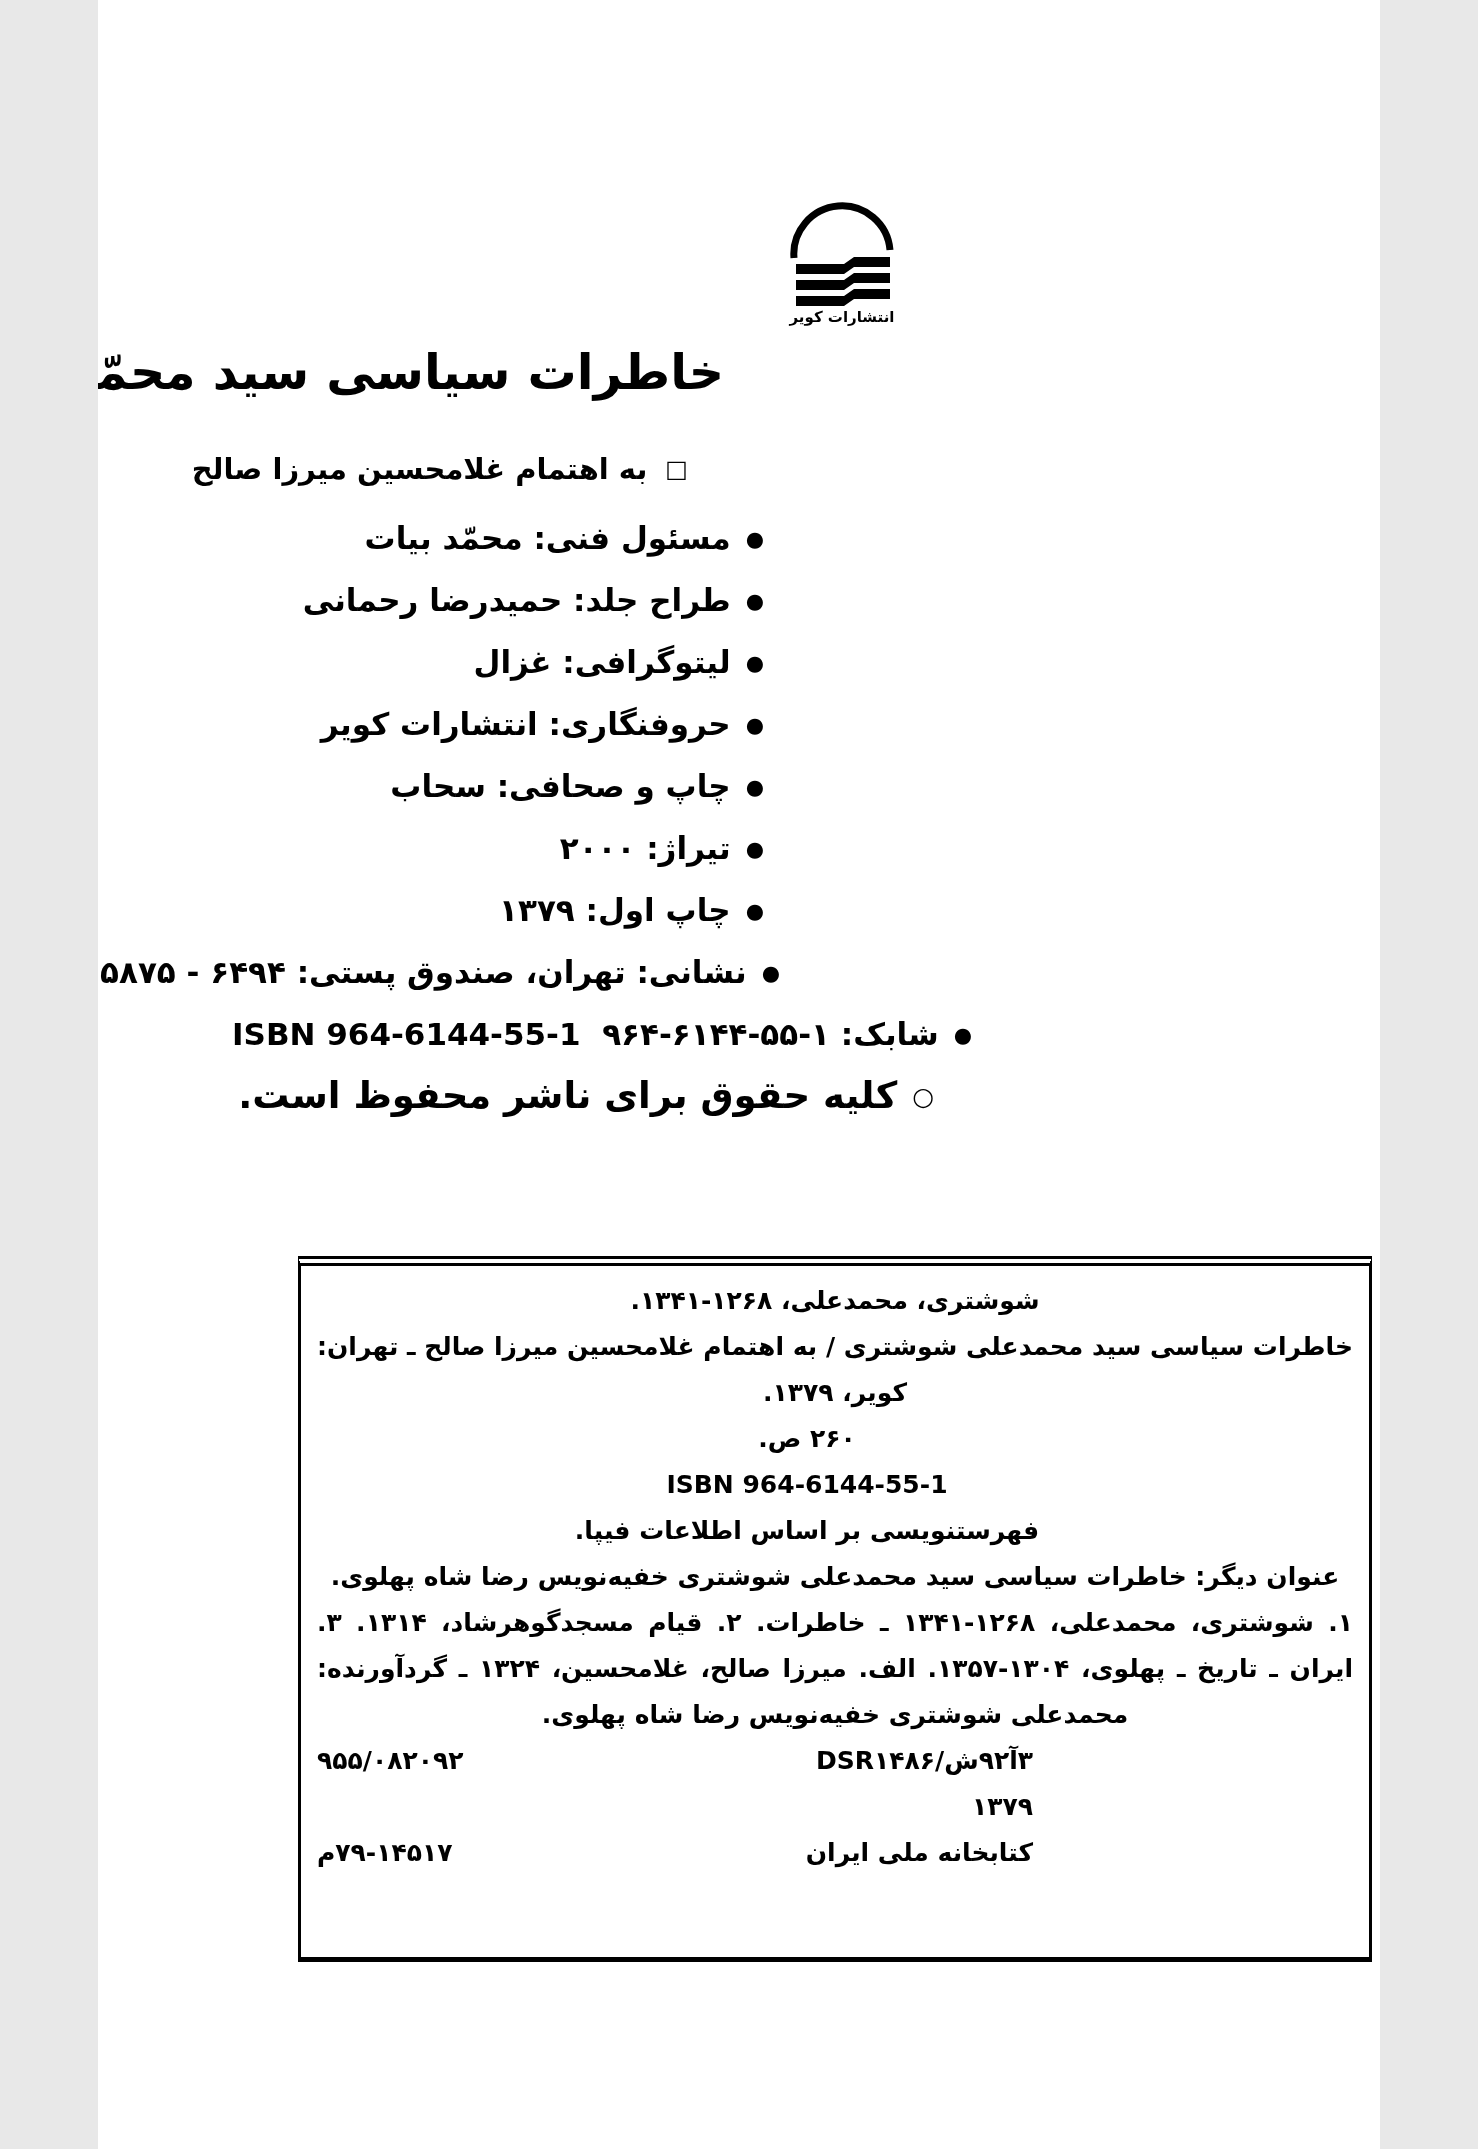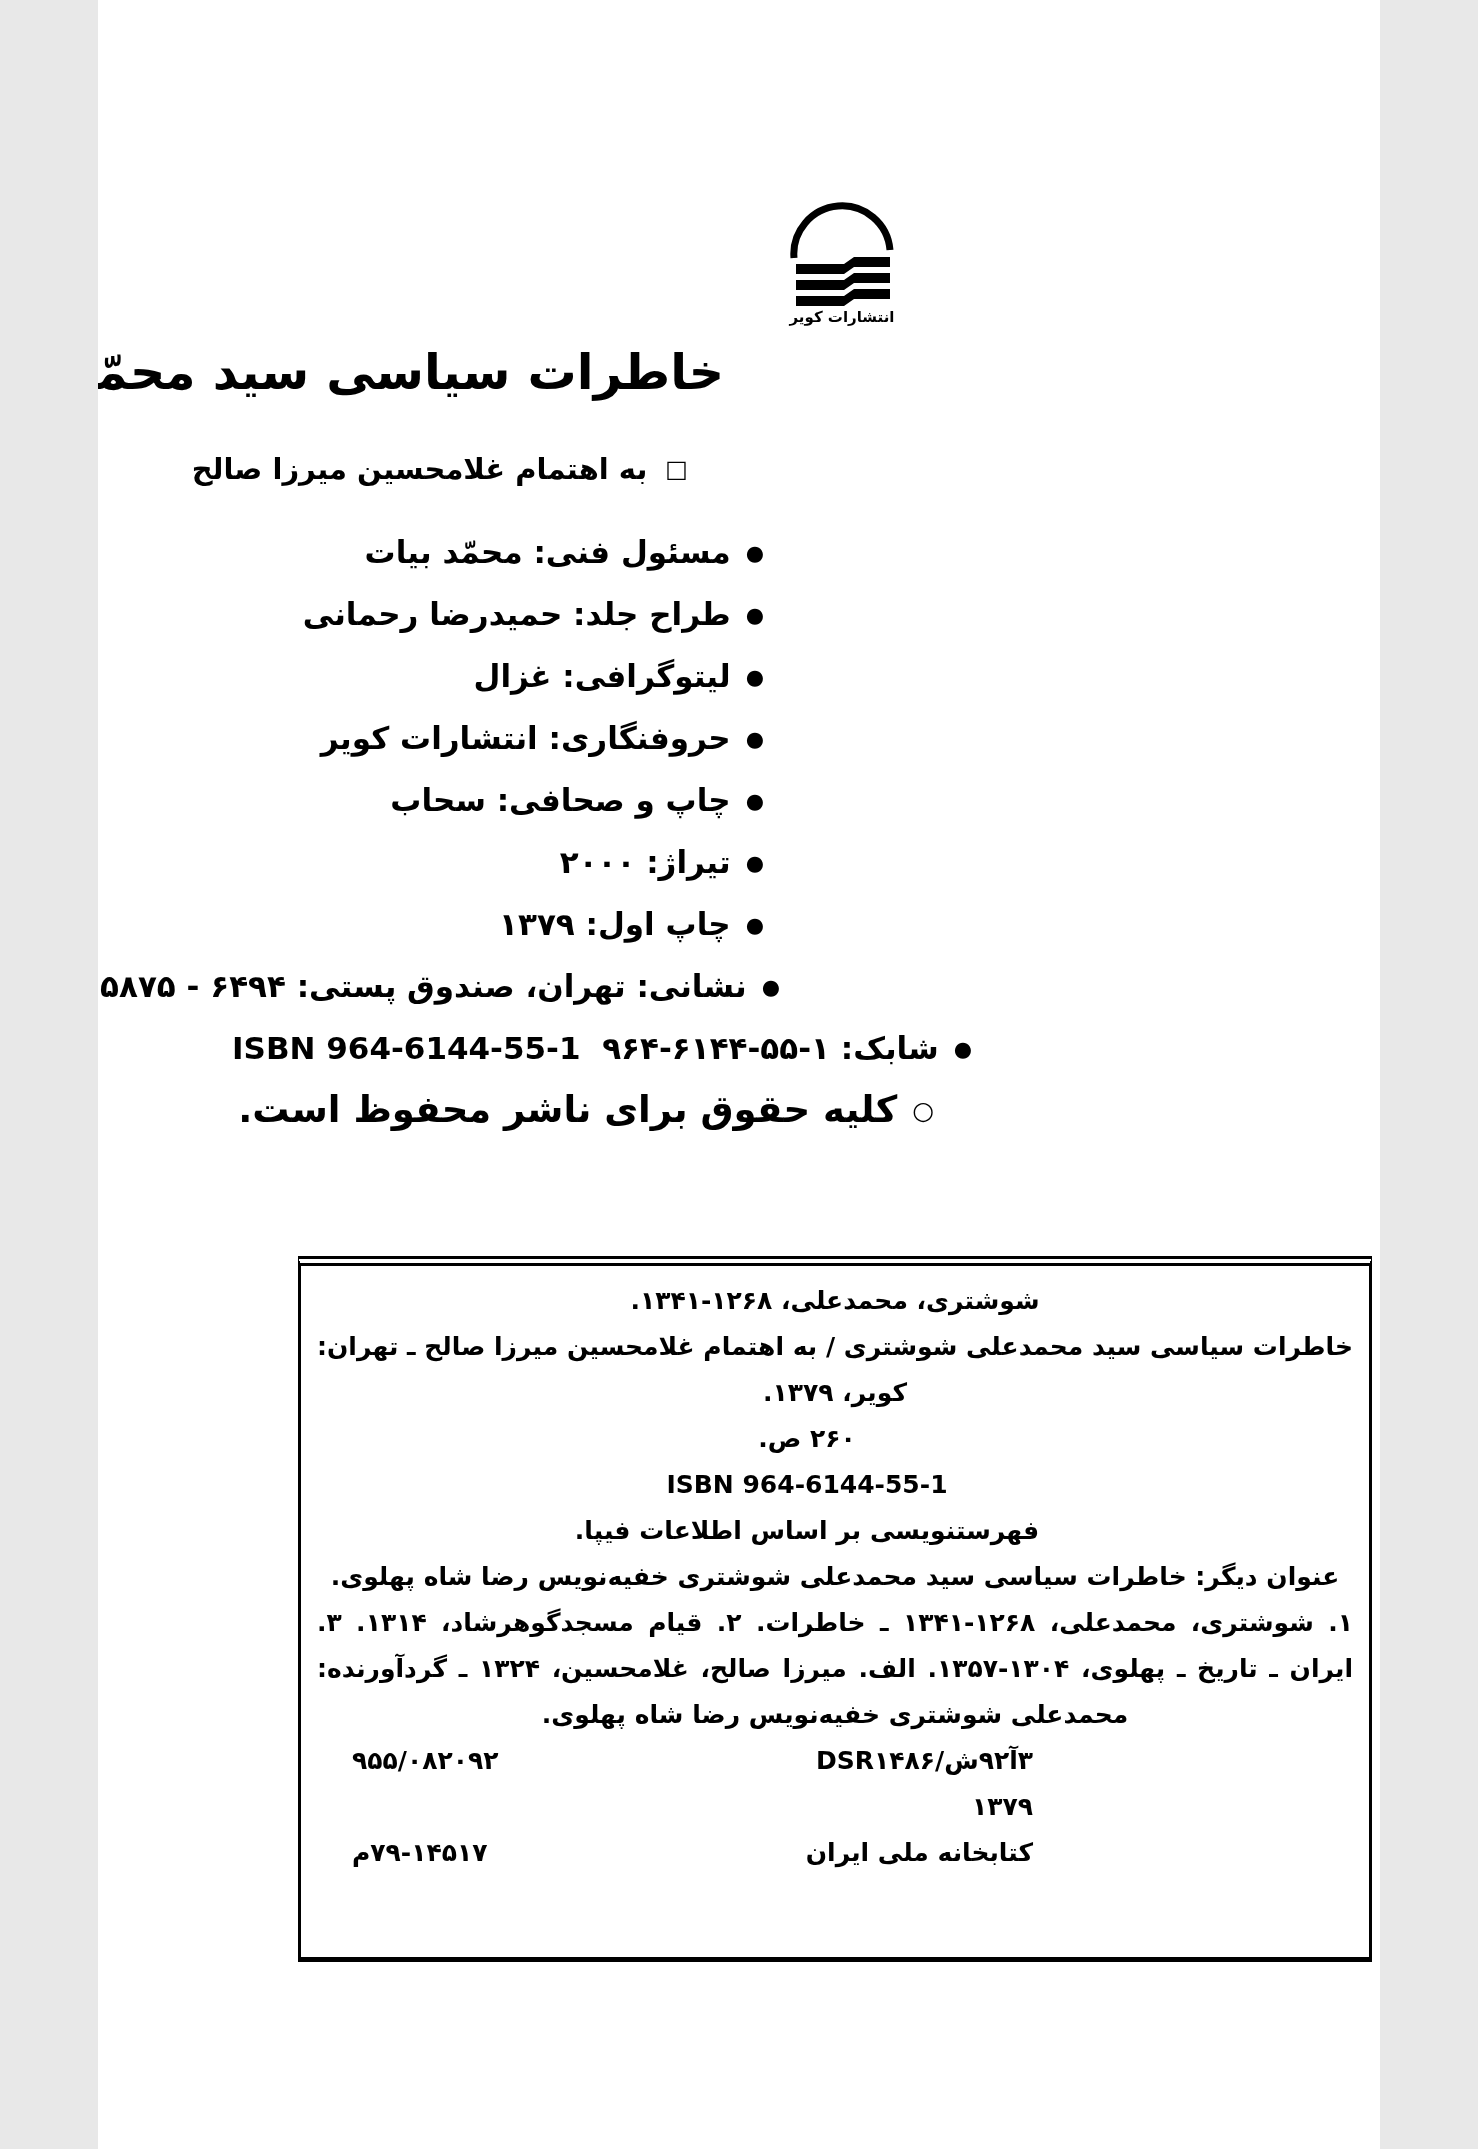--- a/index.html
+++ b/index.html
@@ -19,42 +19,42 @@
     font-size:49px;font-weight:bold;letter-spacing:0px;
   }
   .subtitle{
     position:absolute;top:452px;right:692px;
     direction:rtl;white-space:nowrap;
     font-size:29px;font-weight:bold;
   }
   .subtitle .sq{display:inline-block;font-size:24px;margin-left:18px;transform:translateY(-2px);}
   
   .items{
-    position:absolute;top:521px;right:616px;
+    position:absolute;top:507px;right:616px;
     direction:rtl;text-align:right;
   }
   .row{height:62px;line-height:62px;font-size:31px;font-weight:bold;white-space:nowrap;}
   .row .blt{font-size:21px;margin-left:15px;display:inline-block;transform:translateY(-3px);}
   .row.copy .blt{font-size:25px;}
   .row.shift-a{margin-right:-16px;}
   .row.shift-isbn{margin-right:-208px;}
   .row.copy{margin-right:-170px;font-size:37px;}
   
   .cip{
     position:absolute;left:200px;top:1256px;width:1074px;height:706px;
     box-sizing:border-box;
     border-left:3px solid #000;border-right:3px solid #000;
     border-top:10px double #000;border-bottom:5px solid #000;
     padding:12px 16px 0 16px;
     direction:rtl;font-weight:bold;font-size:25px;
   }
   .cl{line-height:46px;text-align:center;}
   .cl.ind{padding-right:56px;}
   .cl.jst{text-align:justify;text-align-last:justify;}
-  .cnrow{display:flex;direction:ltr;line-height:46px;align-items:flex-start;margin-left:35px;}
+  .cnrow{display:flex;direction:ltr;line-height:46px;align-items:flex-start;}
   .cn-right{margin-left:auto;margin-right:320px;direction:rtl;}
   .cn-left{direction:rtl;}
 </style>
 </head>
 <body>
 
 <div class="page">
 
   <div class="logo">
     <svg width="114" height="146" viewBox="0 0 114 146">

